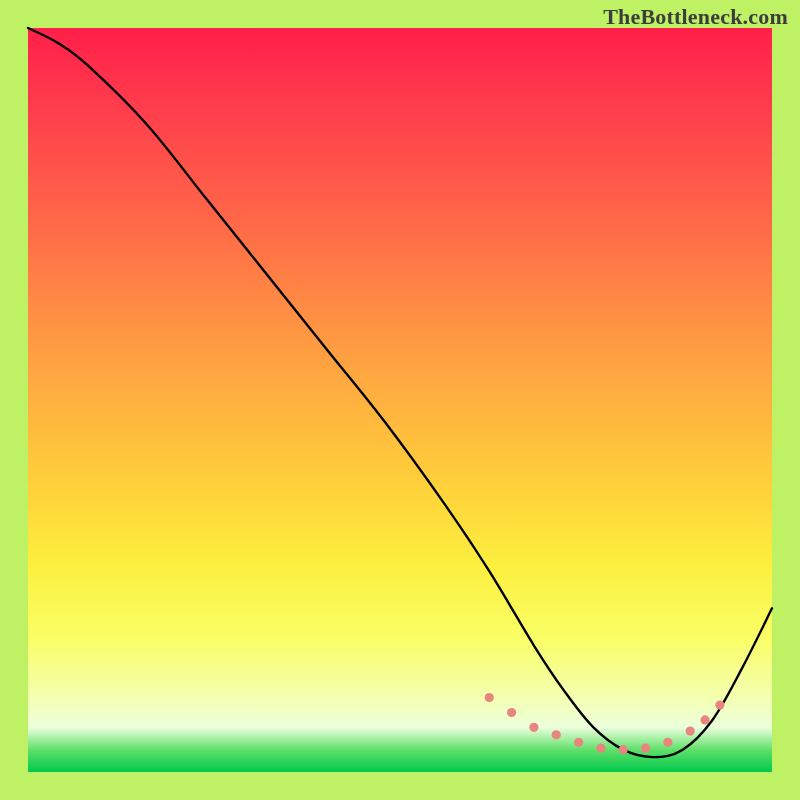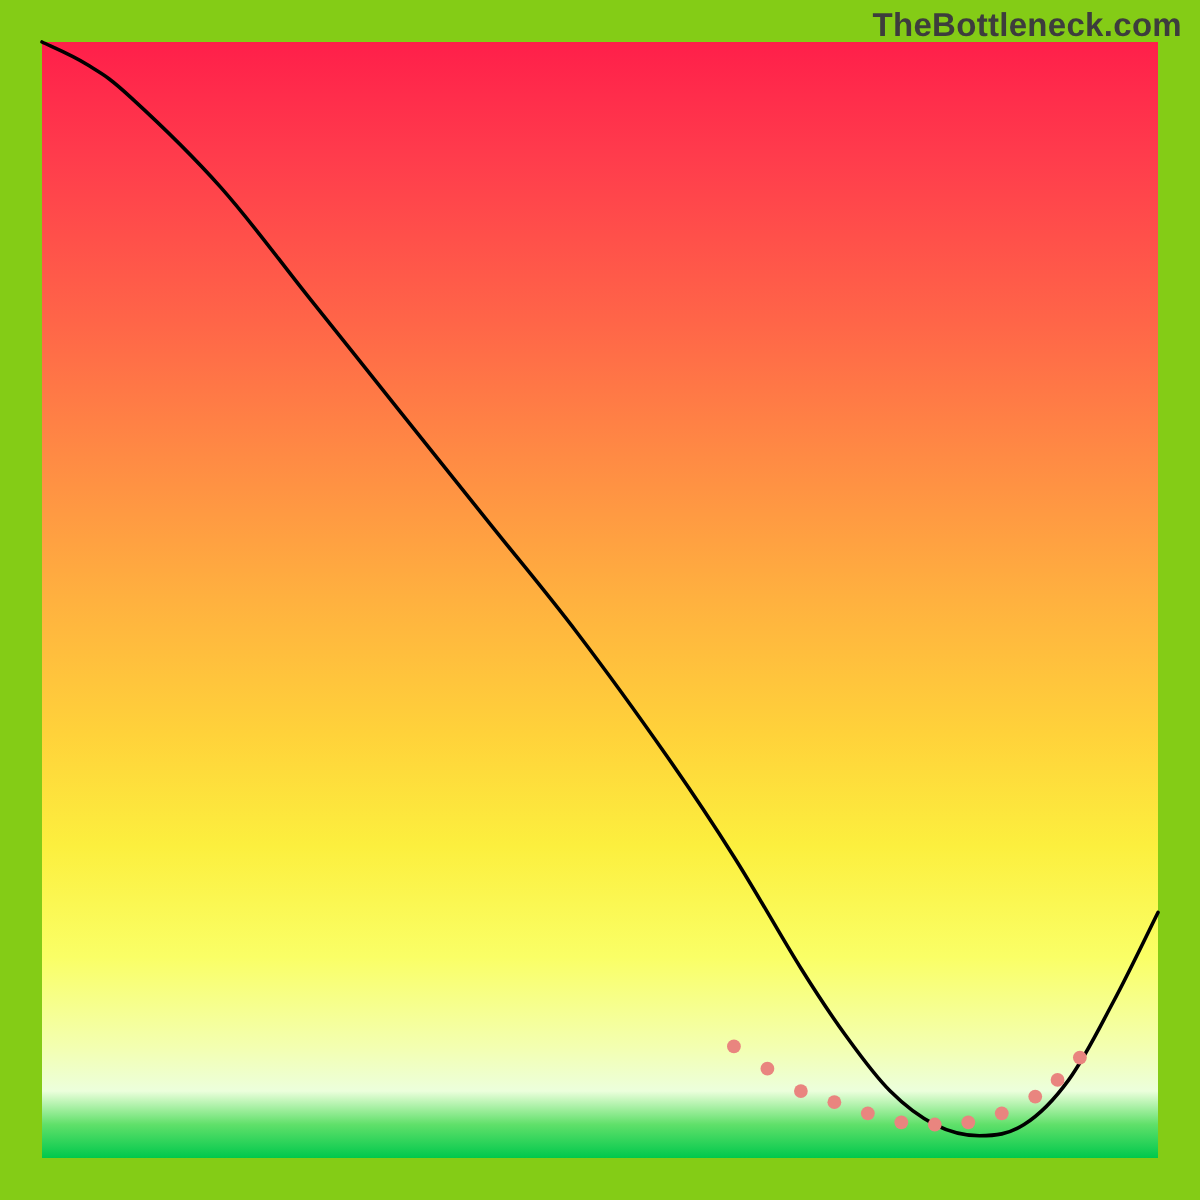--- a/index.html
+++ b/index.html
@@ -8,21 +8,22 @@
     width: 800px;
     height: 800px;
     background: #000;
     overflow: hidden;
     font-family: Arial, Helvetica, sans-serif;
   }
   .frame {
     position: relative;
     width: 800px;
     height: 800px;
-    background: #84cc16;
+    background: #bef264;
+    font-family: Liberation Serif, serif;
   }
   .watermark {
     position: absolute;
     top: 4px;
     right: 12px;
     color: #3d3d3d;
     font-size: 22px;
     font-weight: 600;
     letter-spacing: 0.2px;
     z-index: 10;

